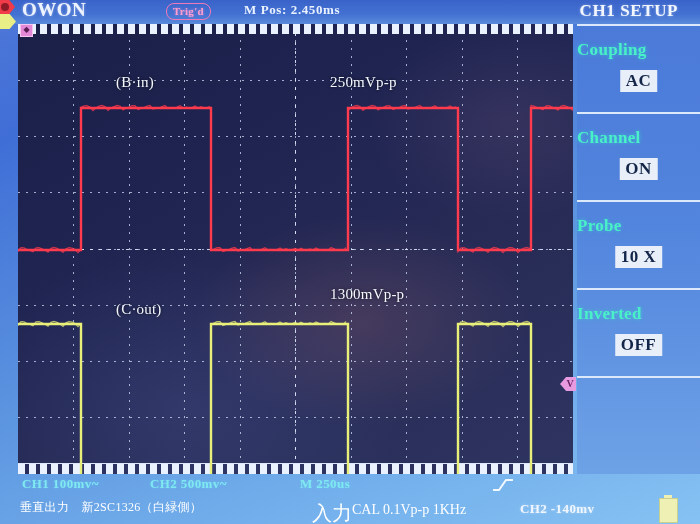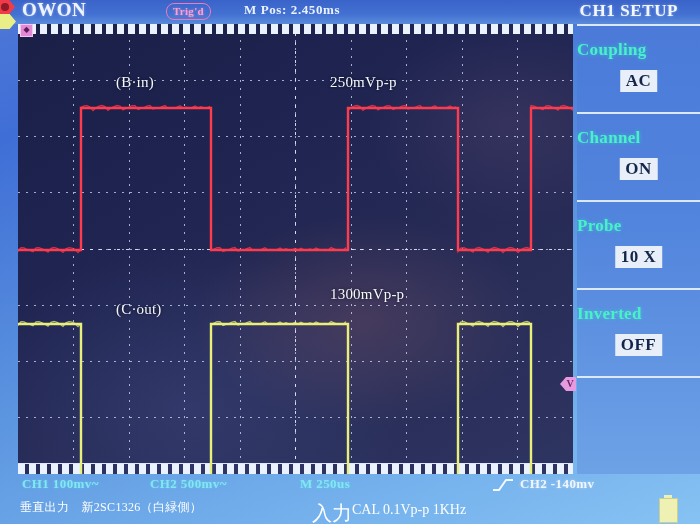--- a/index.html
+++ b/index.html
@@ -91,21 +91,21 @@
            padding:1px 6px;letter-spacing:.5px;}
   #menu-spacer{height:90px;}
 
   
   #statusbar{position:absolute;left:0;top:474px;width:700px;height:22px;}
   .st{position:absolute;top:2px;font-size:13px;font-weight:bold;
       color:#7fe8f0;letter-spacing:.4px;text-shadow:0 0 3px rgba(100,240,255,.4);}
   #st-ch1{left:22px;}
   #st-ch2{left:150px;}
   #st-tb{left:300px;}
-  #st-trigsrc{left:520px;color:#f0f6ff;text-shadow:0 0 3px rgba(255,255,255,.4);}
+  #st-trigsrc{left:520px;color:#f0f6ff;text-shadow:0 0 3px rgba(255,255,255,.4);margin-top:25px;}
   #slope-icon{position:absolute;left:492px;top:4px;width:22px;height:14px;}
 
   #infobar{position:absolute;left:0;top:496px;width:700px;height:28px;}
   #info-left{position:absolute;left:20px;top:3px;font-size:12px;color:#ffffff;
              letter-spacing:.3px;white-space:nowrap;}
   #info-mid{position:absolute;left:312px;top:4px;font-size:20px;color:#ffffff;}
   #info-cal{position:absolute;left:352px;top:6px;font-size:14px;color:#ffffff;}
   #battery{position:absolute;right:22px;top:2px;width:17px;height:23px;
            background:#eef0b4;border:1px solid #c9cf8e;}
   #battery:before{content:"";position:absolute;left:4px;top:-4px;width:8px;height:3px;

